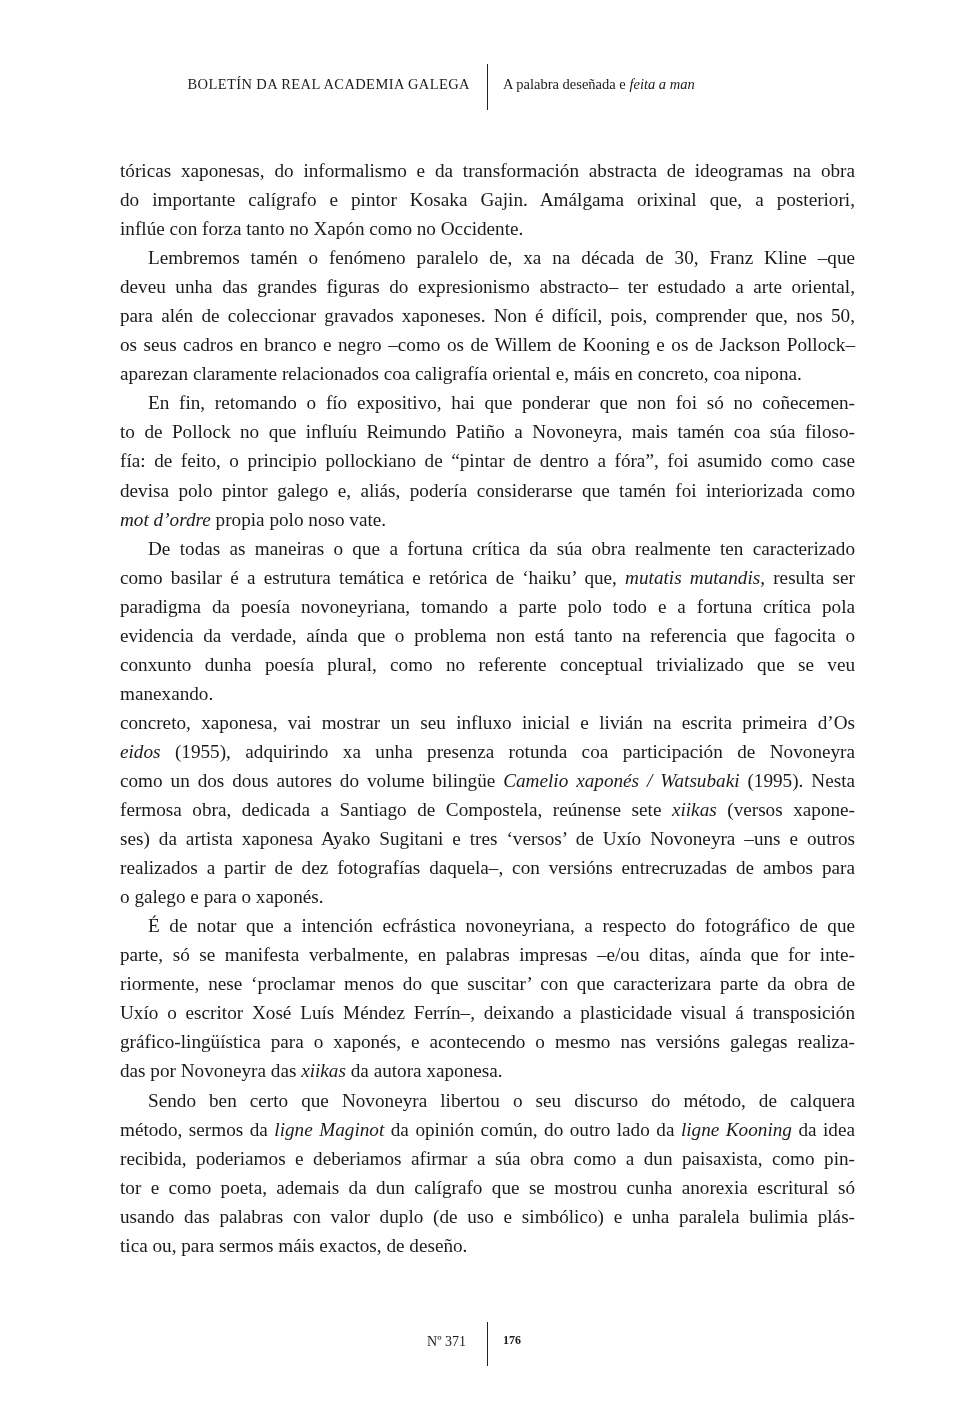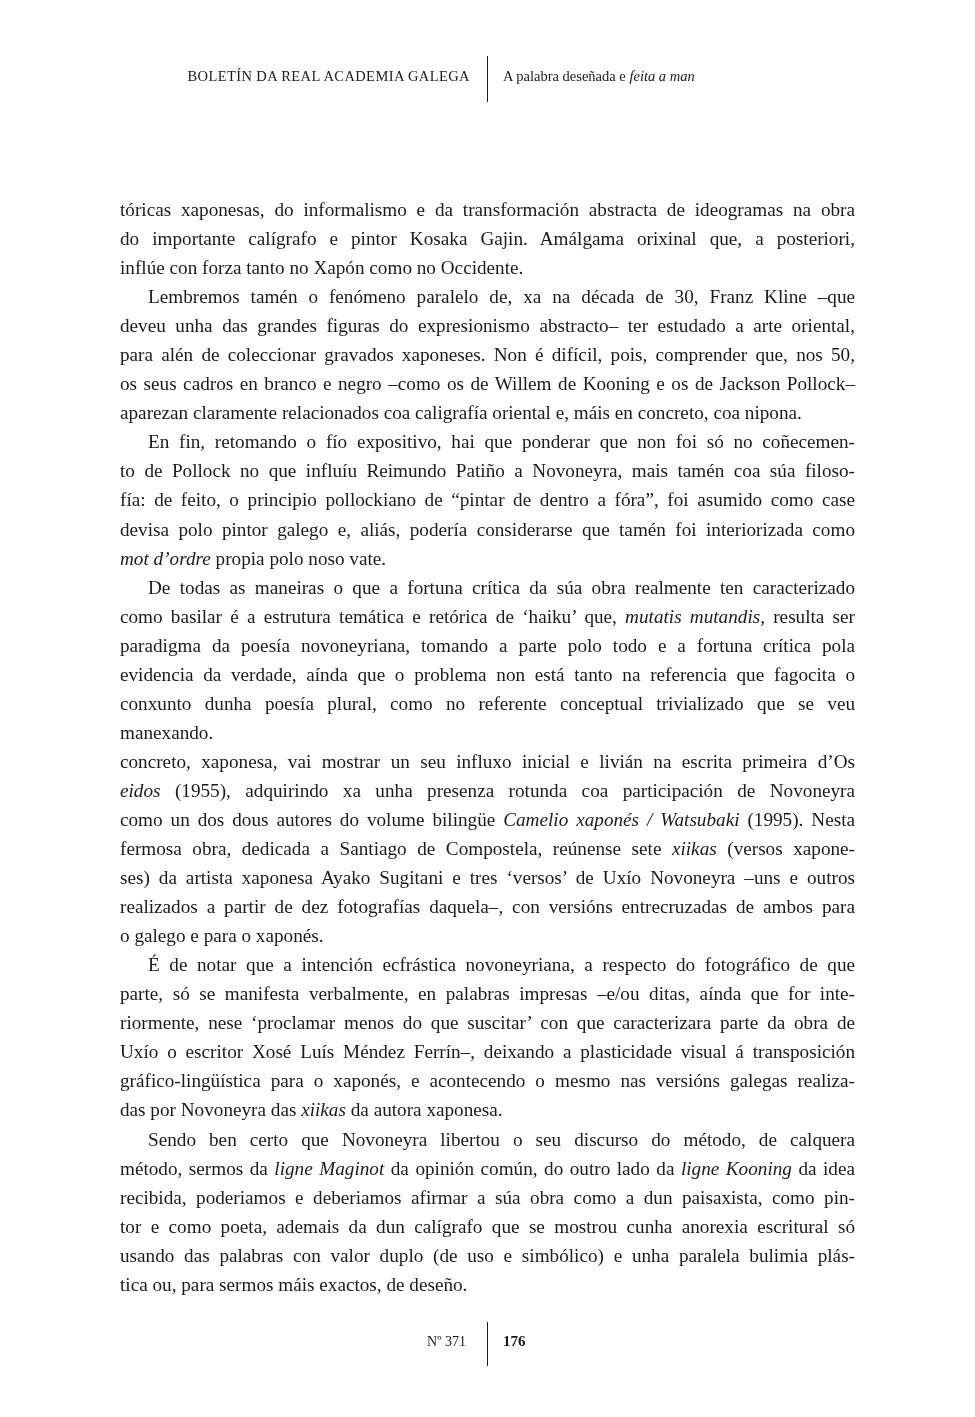--- a/index.html
+++ b/index.html
@@ -1,31 +1,31 @@
 <!DOCTYPE html>
 <html><head>
 <meta charset="utf-8">
 <style>
   html, body { margin:0; padding:0; background:#ffffff; }
   body { width:975px; height:1417px; position:relative; overflow:hidden;
          font-family:"Liberation Serif","DejaVu Serif",serif; color:#1a1a1a; }
-  .header { position:absolute; top:56px; left:0; width:975px; height:46px; }
+  .header { position:absolute; top:64px; left:0; width:975px; height:46px; }
   .header .journal { position:absolute; right:505px; top:12px; font-size:14.5px; letter-spacing:0.4px; white-space:nowrap; }
   .header .rule { position:absolute; left:487px; top:0; width:1px; height:46px; background:#222; }
   .header .article { position:absolute; left:503px; top:12px; font-size:14.5px; white-space:nowrap; }
   .header .article em { font-style:italic; }
-  .body { position:absolute; left:120px; top:156px; width:735px; font-size:19.2px; line-height:29.05px;margin-top:39px; }
+  .body { position:absolute; left:120px; top:156px; width:735px; font-size:19.2px; line-height:29.05px; }
   .line { display:block; height:29.05px; white-space:nowrap; overflow:visible; text-align:justify; text-align-last:justify; }
   .line.last { text-align-last:left; }
   .line.indent { padding-left:28px; }
   .line i { font-style:italic; }
   .footer { position:absolute; top:1322px; left:0; width:975px; height:44px; }
   .footer .issue { position:absolute; right:509px; top:12px; font-size:14px; white-space:nowrap; }
   .footer .rule { position:absolute; left:487px; top:0; width:1px; height:44px; background:#222; }
-  .footer .page { position:absolute; left:503px; top:11px; font-size:15px; font-weight:bold; white-space:nowrap; }
+  .footer .page { position:absolute; left:503px; top:11px; font-size:12px; font-weight:bold; white-space:nowrap; }
 </style>
 </head>
 <body>
 
 <div class="header">
   <span class="journal">BOLETÍN DA REAL ACADEMIA GALEGA</span>
   <span class="rule"></span>
   <span class="article"><span>A palabra deseñada e </span><em>feita a man</em></span>
 </div>
 

